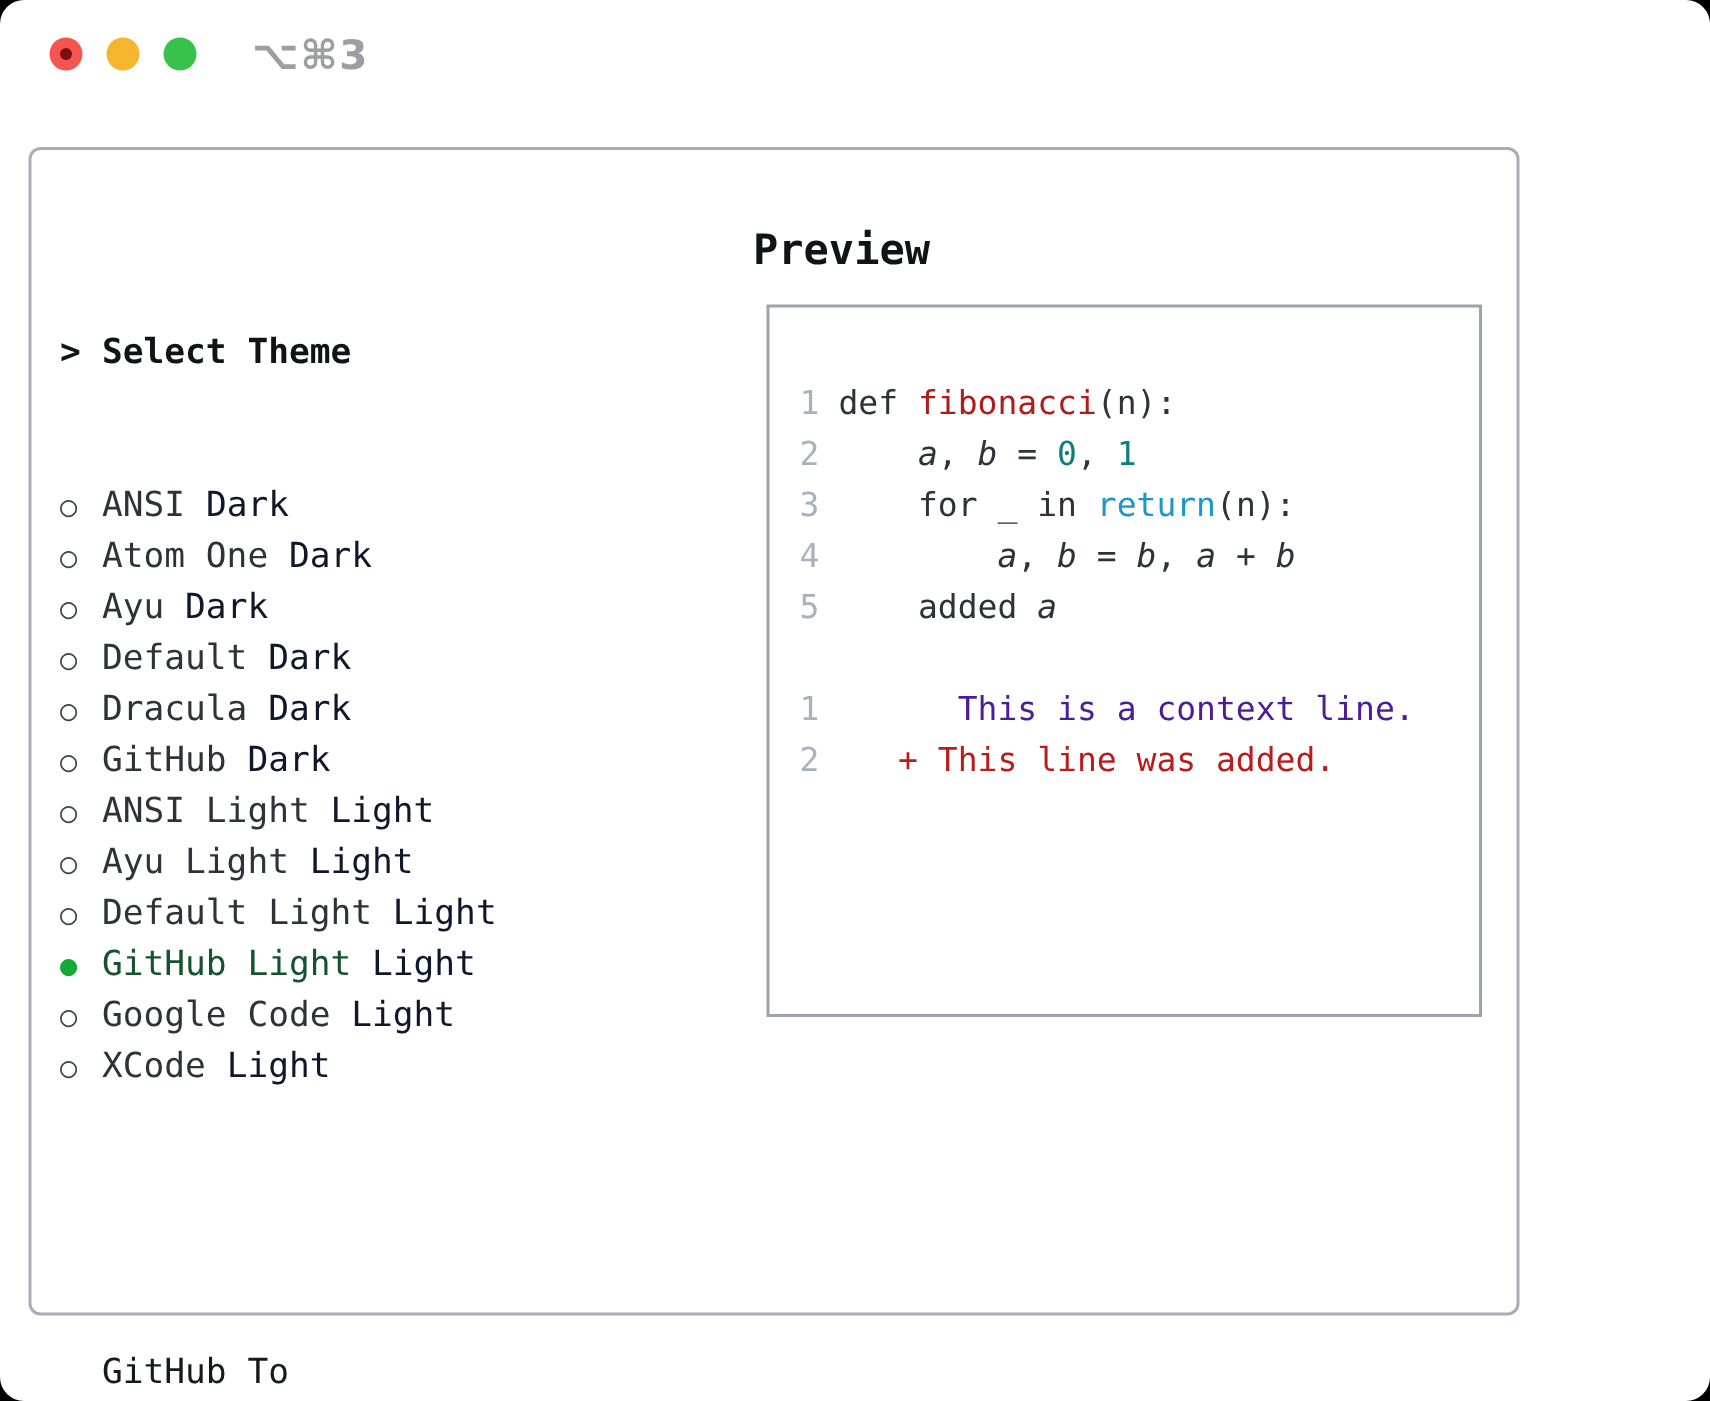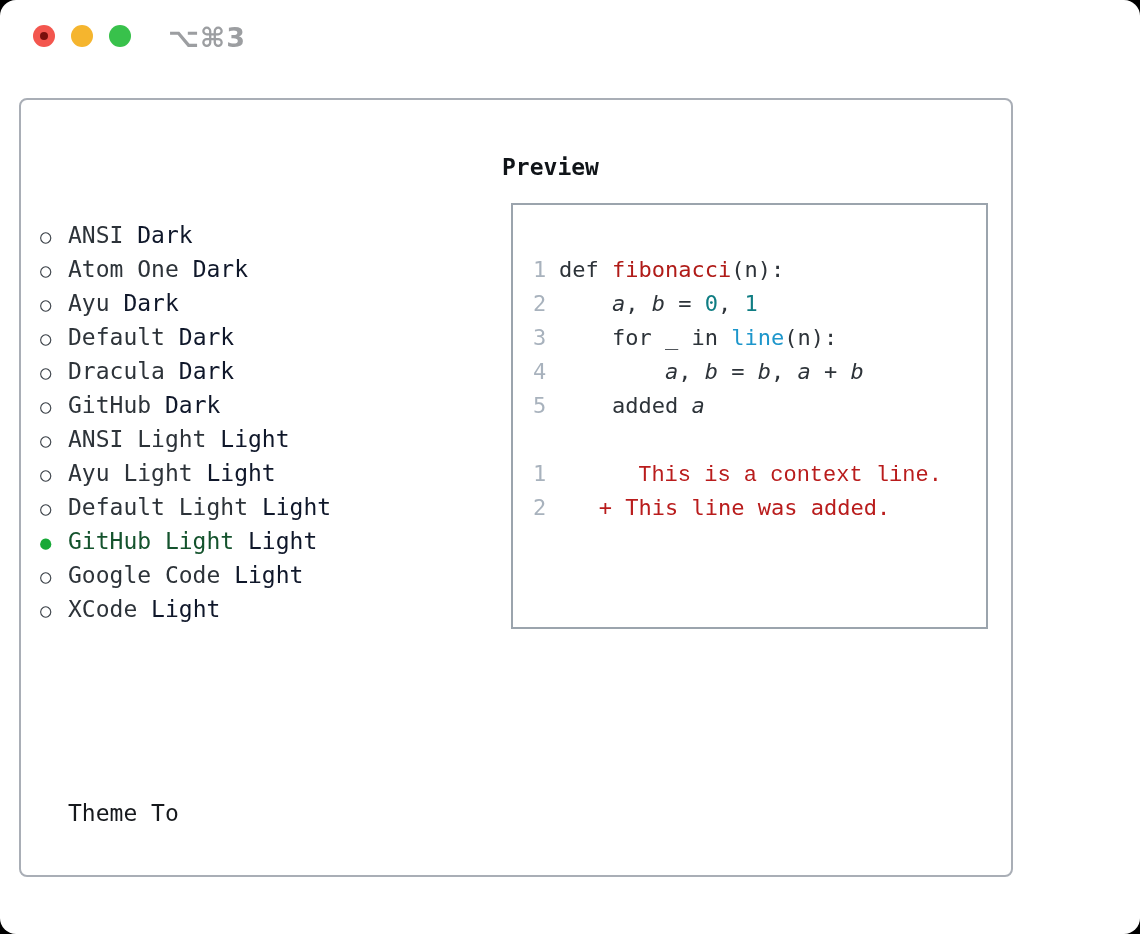--- a/index.html
+++ b/index.html
@@ -76,29 +76,29 @@
   .theme-name { color: #2d3339; }
   .theme-name.selected { color: #14532d; }
   .theme-variant { color: #0f172a; }
   .apply-title { display: inline-block; margin-left: 28px; color: #16191d; }
   .spacer-row { height: 34px; }
 
   
   .preview-title {
     position: absolute;
     left: 481px; top: 50px;
-    font-size: 23px;
+    font-size: 28px;
     line-height: 34px;
     font-weight: bold;
     color: #101418;
   }
   .preview-box {
     position: absolute;
     left: 490px; top: 103px;
-    width: 477px; height: 426px;
+    width: 477px; height: 475px;
     border: 2px solid #9ba4ad;
     background: #ffffff;
     padding: 48px 0 0 20px;
     overflow: hidden;
   }
   .code-line {
     display: block;
     height: 34px;
     line-height: 34px;
     font-size: 22px;
@@ -109,53 +109,54 @@
     width: 13px;
     margin-right: 13px;
     color: #a8b2bd;
     text-align: right;
   }
   .tok-code    { color: #2d3339; }
   .tok-func    { color: #b01b18; }
   .tok-num     { color: #0f7d83; }
   .tok-var     { color: #2d3339; font-style: italic; }
   .tok-builtin { color: #1d96cb; }
-  .tok-ctx     { color: #b91c1c; font-family: Liberation Mono, monospace; }
+  .tok-ctx     { color: #4c1d95; }
   .tok-del     { color: #c53120; }
   .tok-add     { color: #b91c1c; }
 </style>
 </head>
 <body>
 
 <div class="window-card">
 
   <div class="titlebar">
     <div class="traffic-light red"></div>
     <div class="traffic-light yellow"></div>
     <div class="traffic-light green"></div>
     <div class="window-shortcut">⌥⌘3</div>
   </div>
 
   <div class="main-panel">
 
     <div class="selector-col" id="selector-col">
+      <div class="sel-row header"><span class="marker prompt">&gt;</span><span>Select Theme</span></div>
       <div id="theme-list"><div class="sel-row"><span class="marker radio-off">○</span><span class="theme-name">ANSI </span><span class="theme-variant">Dark</span></div><div class="sel-row"><span class="marker radio-off">○</span><span class="theme-name">Atom One </span><span class="theme-variant">Dark</span></div><div class="sel-row"><span class="marker radio-off">○</span><span class="theme-name">Ayu </span><span class="theme-variant">Dark</span></div><div class="sel-row"><span class="marker radio-off">○</span><span class="theme-name">Default </span><span class="theme-variant">Dark</span></div><div class="sel-row"><span class="marker radio-off">○</span><span class="theme-name">Dracula </span><span class="theme-variant">Dark</span></div><div class="sel-row"><span class="marker radio-off">○</span><span class="theme-name">GitHub </span><span class="theme-variant">Dark</span></div><div class="sel-row"><span class="marker radio-off">○</span><span class="theme-name">ANSI Light </span><span class="theme-variant">Light</span></div><div class="sel-row"><span class="marker radio-off">○</span><span class="theme-name">Ayu Light </span><span class="theme-variant">Light</span></div><div class="sel-row"><span class="marker radio-off">○</span><span class="theme-name">Default Light </span><span class="theme-variant">Light</span></div><div class="sel-row"><span class="marker radio-on">●</span><span class="theme-name selected">GitHub Light </span><span class="theme-variant">Light</span></div><div class="sel-row"><span class="marker radio-off">○</span><span class="theme-name">Google Code </span><span class="theme-variant">Light</span></div><div class="sel-row"><span class="marker radio-off">○</span><span class="theme-name">XCode </span><span class="theme-variant">Light</span></div></div>
       <div class="spacer-row"></div>
-      <div class="sel-row"><span class="apply-title">Theme To</span></div>
+      <div class="sel-row"><span class="apply-title">GitHub To</span></div>
       
       
       
     </div>
 
     <div class="preview-title">Preview</div>
 
     <div class="preview-box" id="preview-box">
         <div class="code-line"><span class="line-num">1</span><span class="tok-code">def </span><span class="tok-func">fibonacci</span><span class="tok-code">(n):</span></div>
         <div class="code-line"><span class="line-num">2</span><span class="tok-code">    </span><span class="tok-var">a</span><span class="tok-code">, </span><span class="tok-var">b</span><span class="tok-code"> = </span><span class="tok-num">0</span><span class="tok-code">, </span><span class="tok-num">1</span></div>
-        <div class="code-line"><span class="line-num">3</span><span class="tok-code">    for _ in </span><span class="tok-builtin">line</span><span class="tok-code">(n):</span></div>
+        <div class="code-line"><span class="line-num">3</span><span class="tok-code">    for _ in </span><span class="tok-builtin">return</span><span class="tok-code">(n):</span></div>
         <div class="code-line"><span class="line-num">4</span><span class="tok-code">        </span><span class="tok-var">a</span><span class="tok-code">, </span><span class="tok-var">b</span><span class="tok-code"> = </span><span class="tok-var">b</span><span class="tok-code">, </span><span class="tok-var">a</span><span class="tok-code"> + </span><span class="tok-var">b</span></div>
         <div class="code-line"><span class="line-num">5</span><span class="tok-code">    added </span><span class="tok-var">a</span></div>
         <div class="code-line"><span class="line-num"></span></div>
         <div class="code-line"><span class="line-num">1</span><span class="tok-ctx">      This is a context line.</span></div>
         <div class="code-line"><span class="line-num">2</span><span class="tok-add">   + This line was added.</span></div>
       </div>
 
   </div>
 </div>
 

